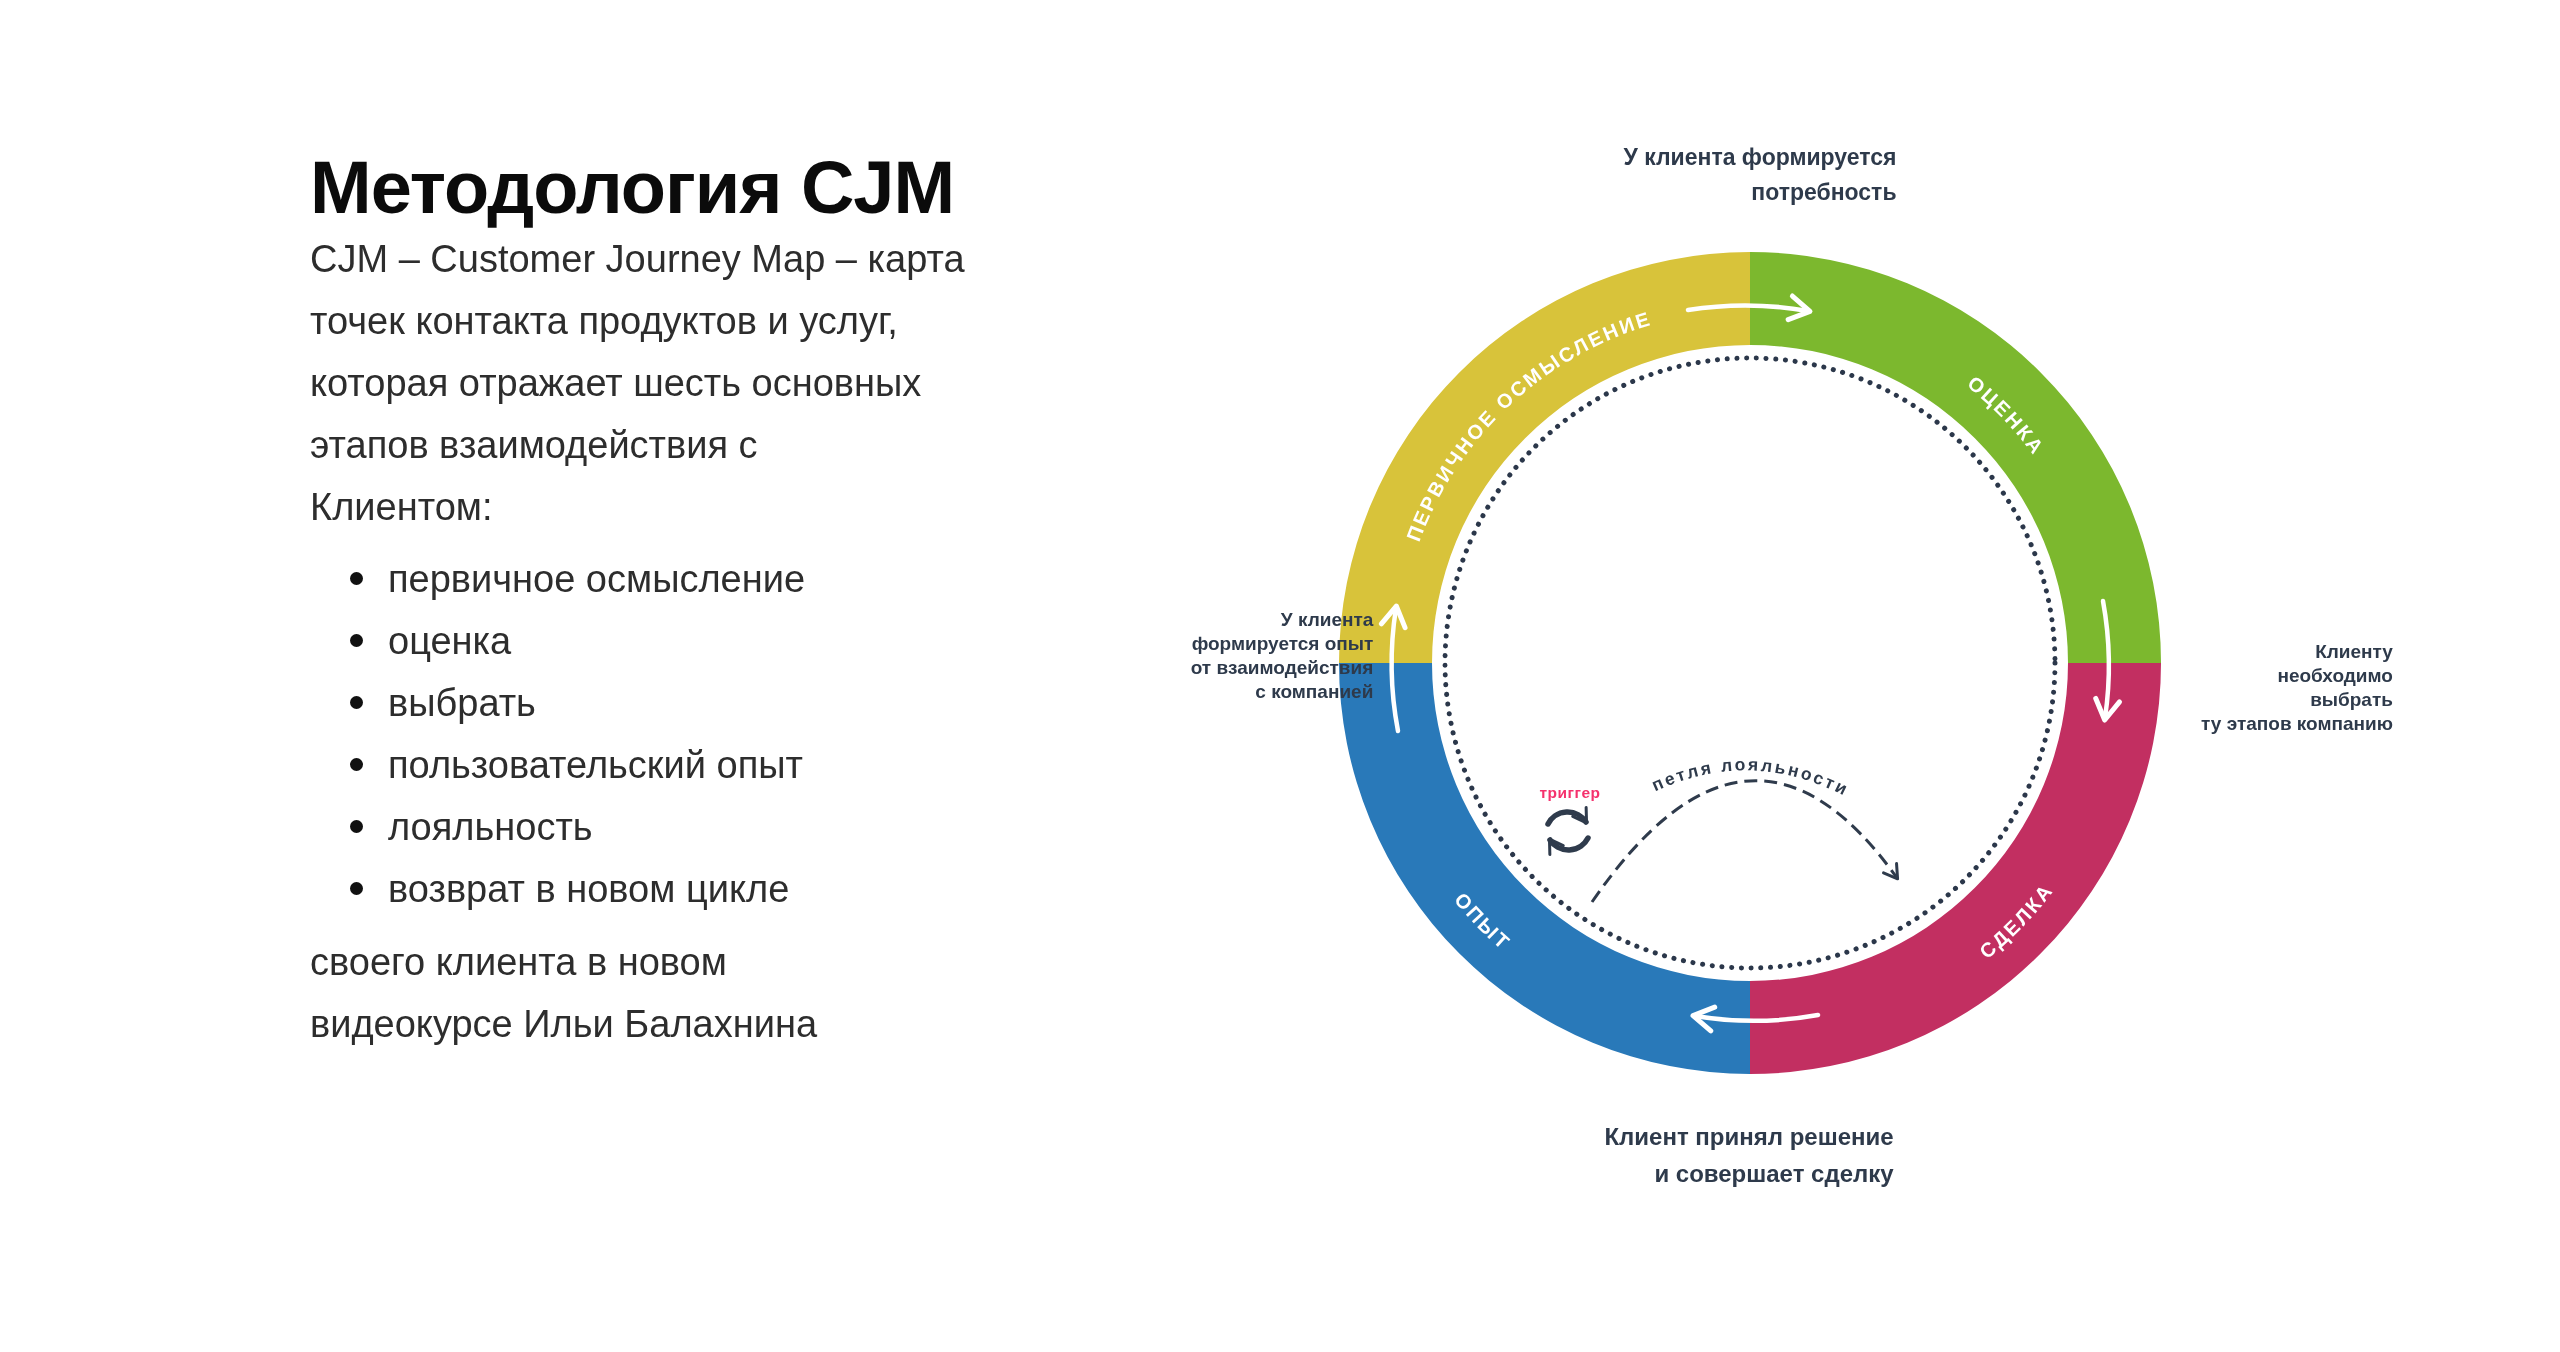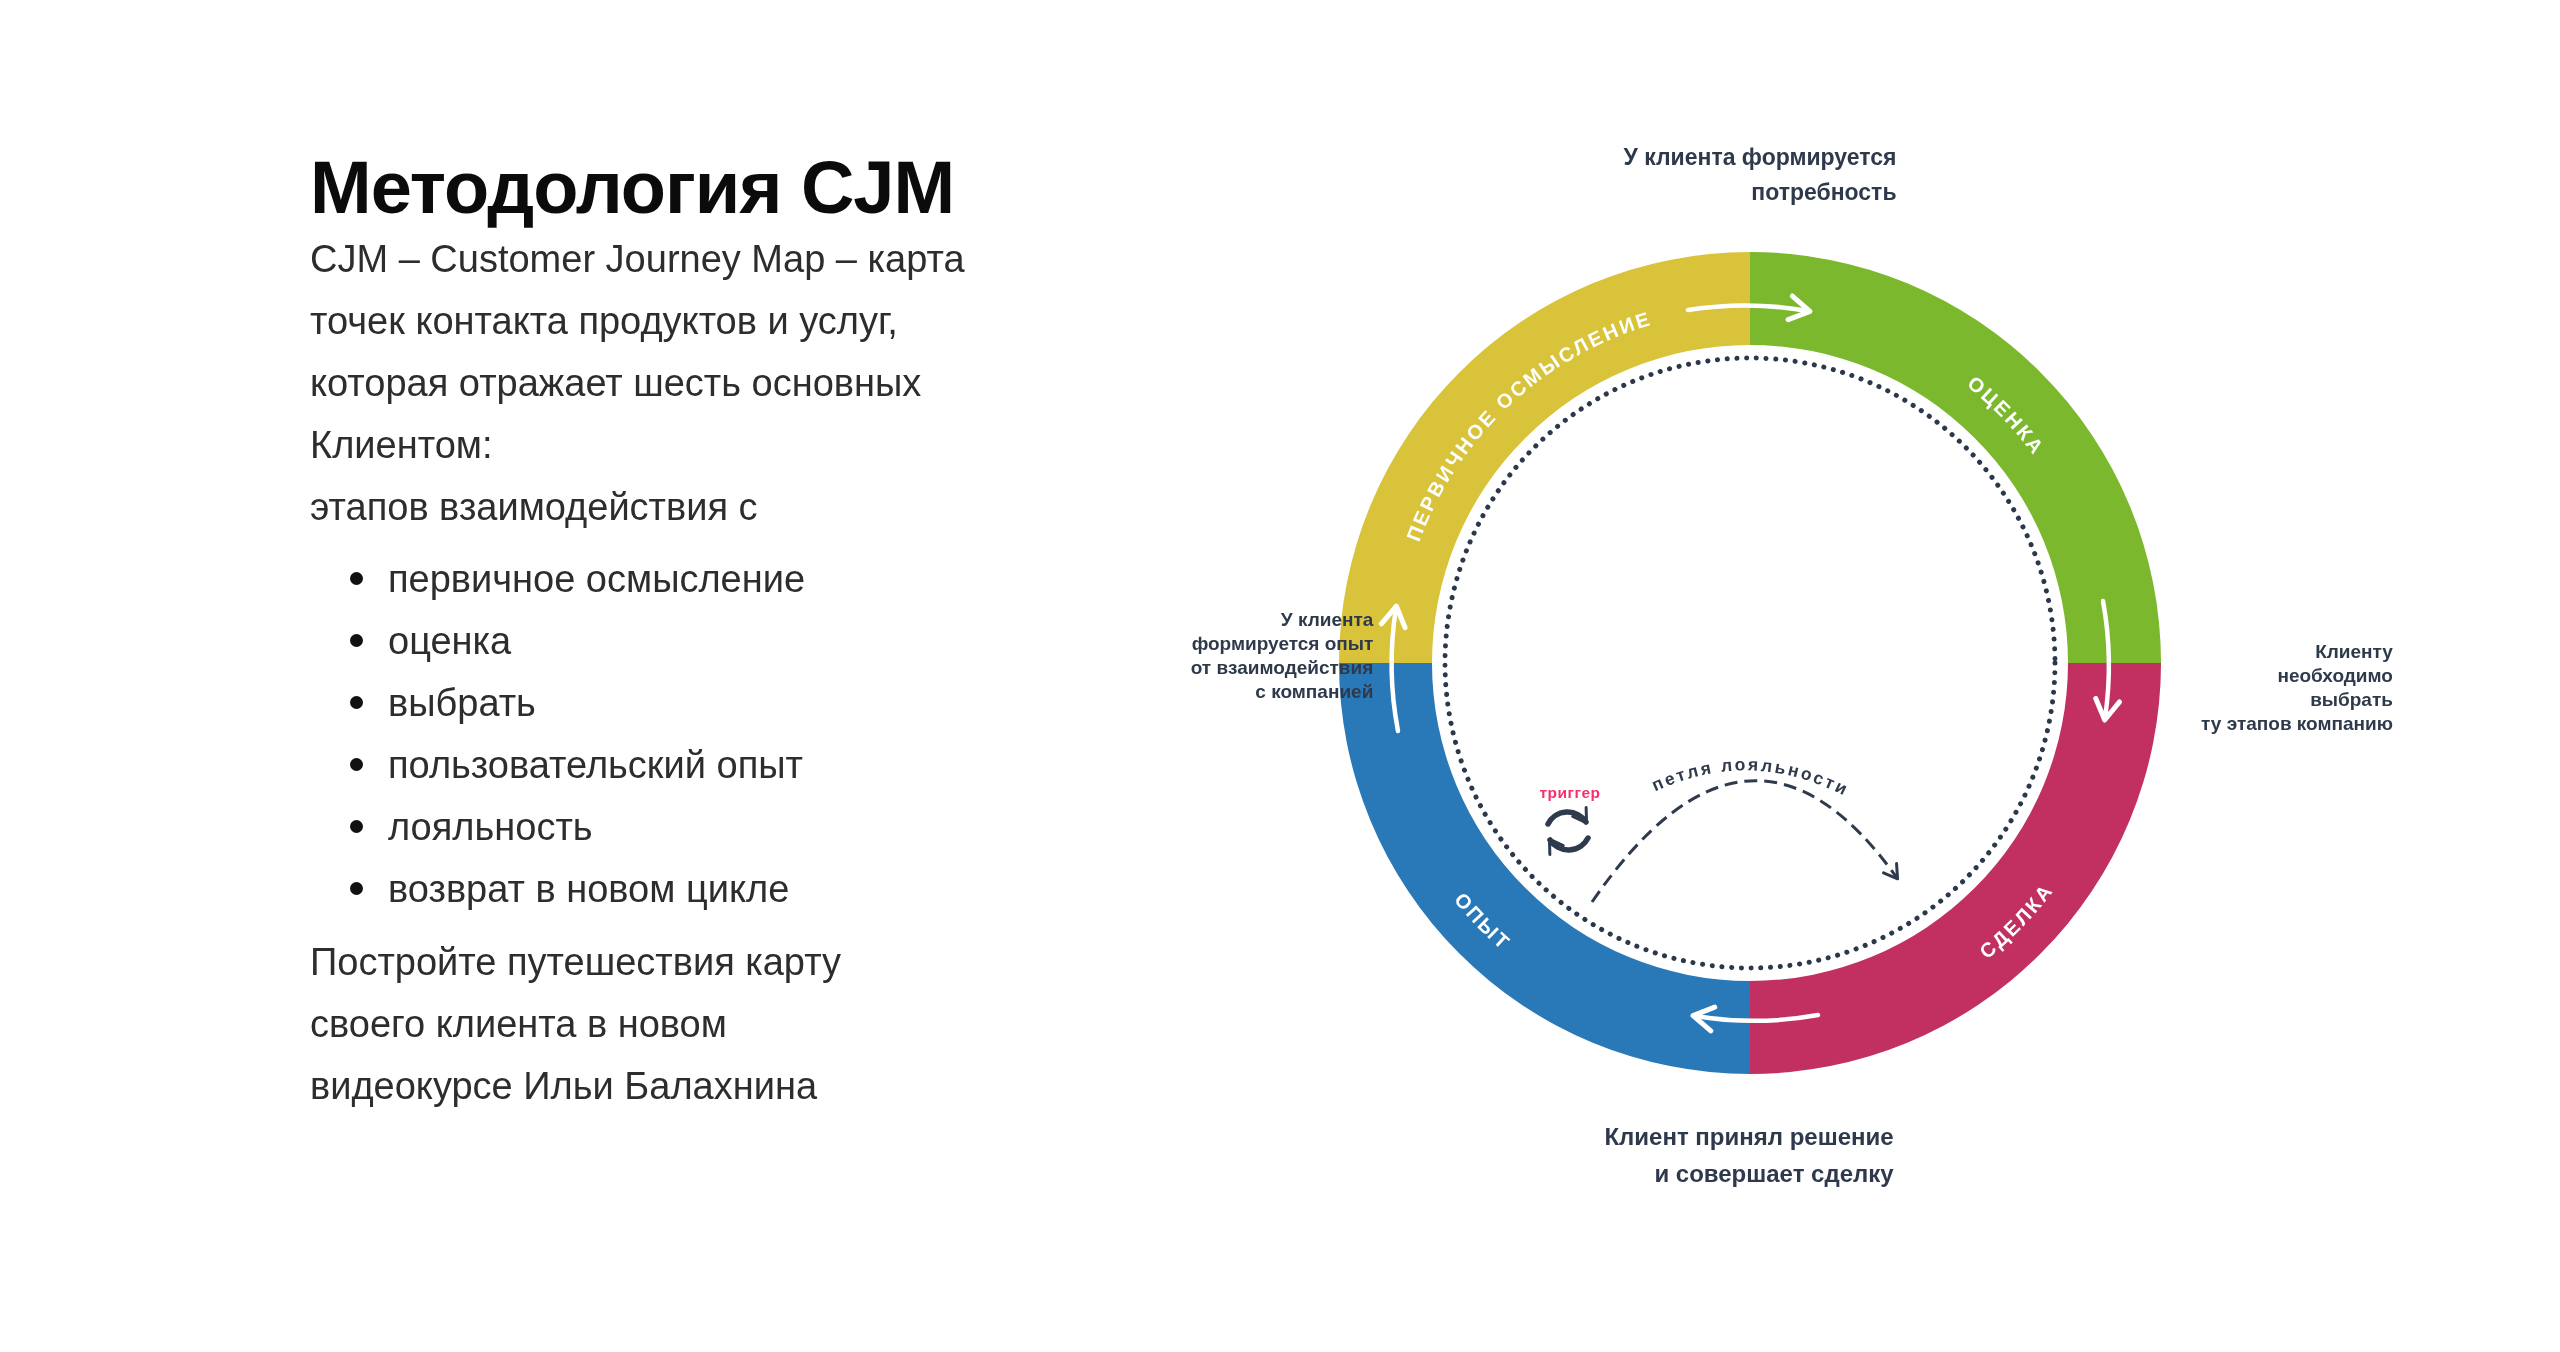--- a/index.html
+++ b/index.html
@@ -36,35 +36,34 @@
 <body>
 
 <div class="stage">
 
   <h1 class="title">Методология CJM</h1>
 
   <div class="intro">
     <div>CJM – Customer Journey Map – карта</div>
     <div>точек контакта продуктов и услуг,</div>
     <div>которая отражает шесть основных</div>
+    <div>этапов взаимодействия с</div>
     <div>Клиентом:</div>
-    <div>этапов взаимодействия с</div>
   </div>
 
   <ul class="bullets">
     <li>первичное осмысление</li>
     <li>оценка</li>
     <li>выбрать</li>
     <li>пользовательский опыт</li>
     <li>лояльность</li>
     <li>возврат в новом цикле</li>
   </ul>
 
   <div class="outro">
-    <div>Постройте путешествия карту</div>
     <div>своего клиента в новом</div>
     <div>видеокурсе Ильи Балахнина</div>
   </div>
 
   <svg width="2560" height="1352" viewBox="0 0 2560 1352">
     <defs>
       <marker id="arrow-white" markerUnits="userSpaceOnUse" markerWidth="40" markerHeight="40" refX="26" refY="18" orient="auto">
         <path d="M 8 6 L 28 18 L 8 30" fill="none" stroke="#ffffff" stroke-width="5" stroke-linecap="round" stroke-linejoin="round"></path>
       </marker>
       <marker id="arrow-navy" markerUnits="userSpaceOnUse" markerWidth="26" markerHeight="26" refX="17" refY="12" orient="auto">

